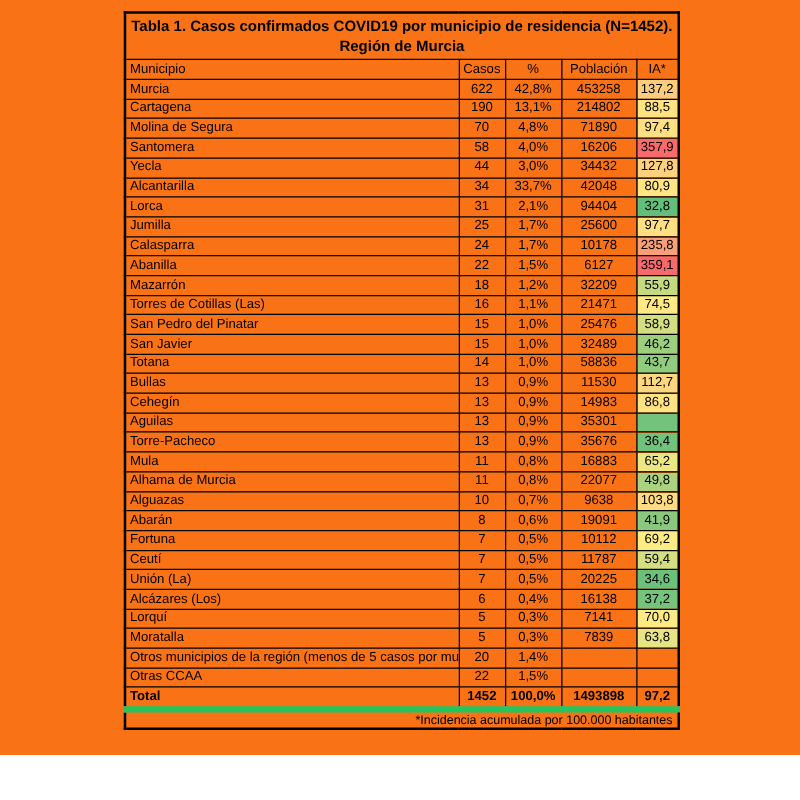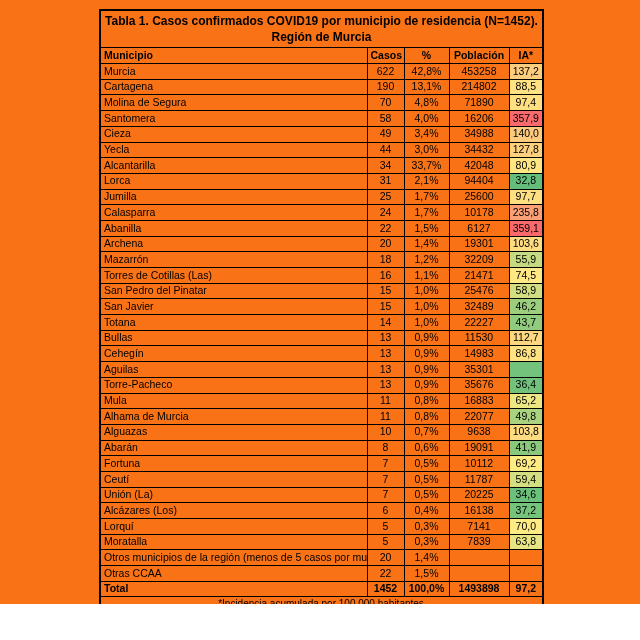--- a/index.html
+++ b/index.html
@@ -40,35 +40,35 @@
   tr.title-row th {
     font-size: 12px;
     font-weight: bold;
     text-align: center;
     height: 31px;
     line-height: 1.35;
     padding: 2px 4px;
     white-space: normal;
   }
   tr.header-row th {
-    font-weight: bold;
+    font-weight: normal;
     text-align: center;
   }
   tr.header-row th.col-muni {
     text-align: left;
   }
   td.muni { text-align: left; }
   td.num  { text-align: center; }
   tr.total-row td { font-weight: bold; }
   tr.footnote-row td {
     border-left: none;
     border-right: none;
     border-bottom: none;
-    border-top: 1px solid #22c55e;
-    text-align: center;
+    border-top: 5px solid #22c55e;
+    text-align: right;
     font-size: 10px;
     height: 12px;
     padding-right: 4px;
   }
 </style>
 </head>
 <body>
 
 <div class="page">
   <div class="doc-table">
@@ -118,27 +118,20 @@
             <td class="num" style="background: rgb(254, 223, 130);">97,4</td>
           </tr>
           <tr>
             <td class="muni">Santomera</td>
             <td class="num">58</td>
             <td class="num">4,0%</td>
             <td class="num">16206</td>
             <td class="num" style="background: rgb(248, 106, 107);">357,9</td>
           </tr>
           <tr>
-            <td class="muni">Cieza</td>
-            <td class="num">49</td>
-            <td class="num">3,4%</td>
-            <td class="num">34988</td>
-            <td class="num" style="background: rgb(253, 203, 126);">140,0</td>
-          </tr>
-          <tr>
             <td class="muni">Yecla</td>
             <td class="num">44</td>
             <td class="num">3,0%</td>
             <td class="num">34432</td>
             <td class="num" style="background: rgb(254, 209, 127);">127,8</td>
           </tr>
           <tr>
             <td class="muni">Alcantarilla</td>
             <td class="num">34</td>
             <td class="num">33,7%</td>
@@ -167,27 +160,20 @@
             <td class="num" style="background: rgb(251, 160, 118);">235,8</td>
           </tr>
           <tr>
             <td class="muni">Abanilla</td>
             <td class="num">22</td>
             <td class="num">1,5%</td>
             <td class="num">6127</td>
             <td class="num" style="background: rgb(248, 105, 107);">359,1</td>
           </tr>
           <tr>
-            <td class="muni">Archena</td>
-            <td class="num">20</td>
-            <td class="num">1,4%</td>
-            <td class="num">19301</td>
-            <td class="num" style="background: rgb(254, 220, 129);">103,6</td>
-          </tr>
-          <tr>
             <td class="muni">Mazarrón</td>
             <td class="num">18</td>
             <td class="num">1,2%</td>
             <td class="num">32209</td>
             <td class="num" style="background: rgb(197, 218, 129);">55,9</td>
           </tr>
           <tr>
             <td class="muni">Torres de Cotillas (Las)</td>
             <td class="num">16</td>
             <td class="num">1,1%</td>
@@ -205,21 +191,21 @@
             <td class="muni">San Javier</td>
             <td class="num">15</td>
             <td class="num">1,0%</td>
             <td class="num">32489</td>
             <td class="num" style="background: rgb(156, 206, 126);">46,2</td>
           </tr>
           <tr>
             <td class="muni">Totana</td>
             <td class="num">14</td>
             <td class="num">1,0%</td>
-            <td class="num">22227</td>
+            <td class="num">58836</td>
             <td class="num" style="background: rgb(145, 203, 126); margin-left: 10px;">43,7</td>
           </tr>
           <tr>
             <td class="muni">Bullas</td>
             <td class="num">13</td>
             <td class="num">0,9%</td>
             <td class="num">11530</td>
             <td class="num" style="background: rgb(254, 216, 128);">112,7</td>
           </tr>
           <tr>

